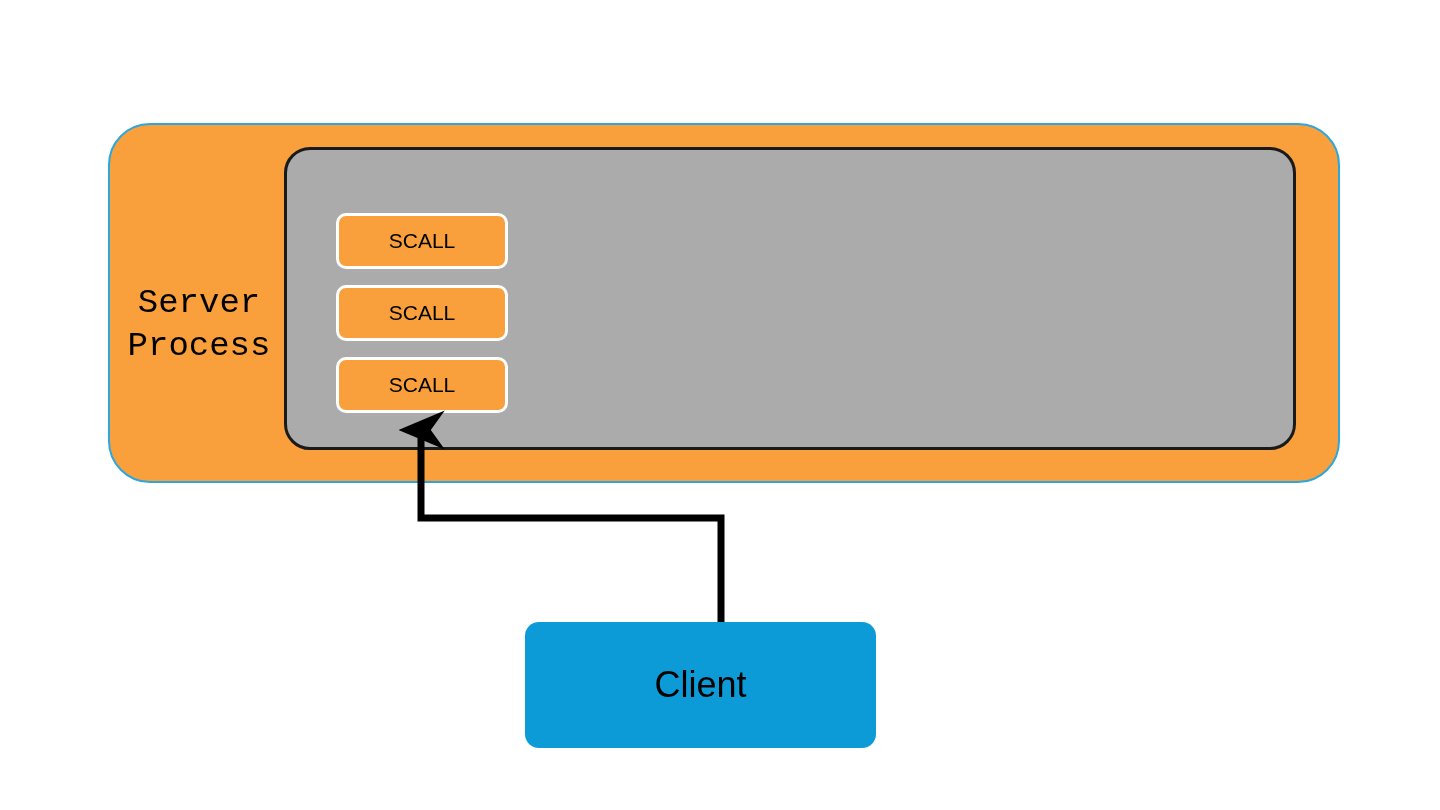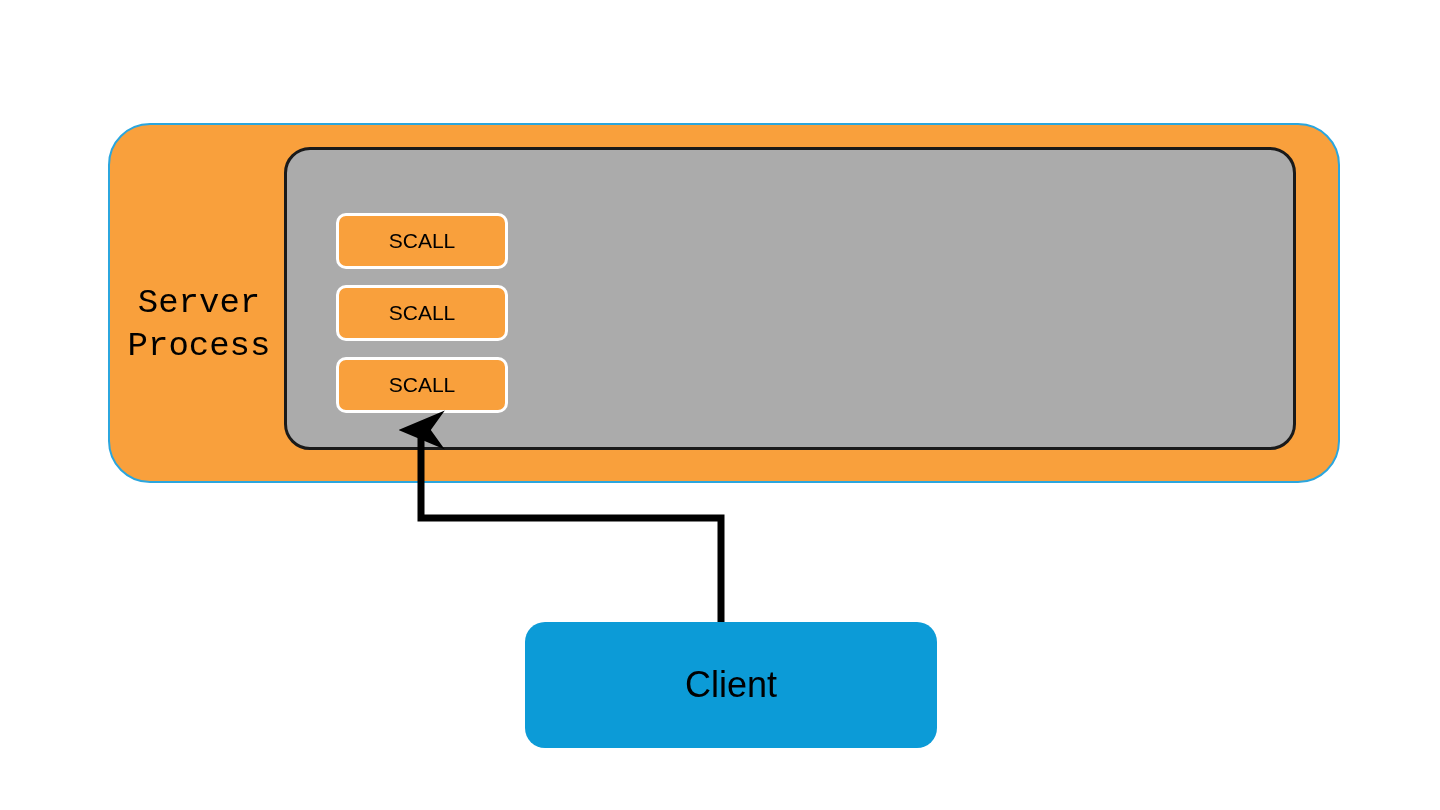--- a/index.html
+++ b/index.html
@@ -89,25 +89,25 @@
   }
   .scall-0 { top: 213px; }
   .scall-1 { top: 285px; }
   .scall-2 { top: 357px; }
 
   
   .client-box {
     position: absolute;
     left: 525px;
     top: 622px;
-    width: 412px;
+    width: 351px;
     height: 126px;
     box-sizing: border-box;
     background: #0C9BD7;
-    border-radius: 20px;
+    border-radius: 14px;
     display: flex;
     align-items: center;
     justify-content: center;
     font-size: 36px;
     color: #000000;
     font-family: "Liberation Sans", sans-serif;
   }
 
   
   .connector {

